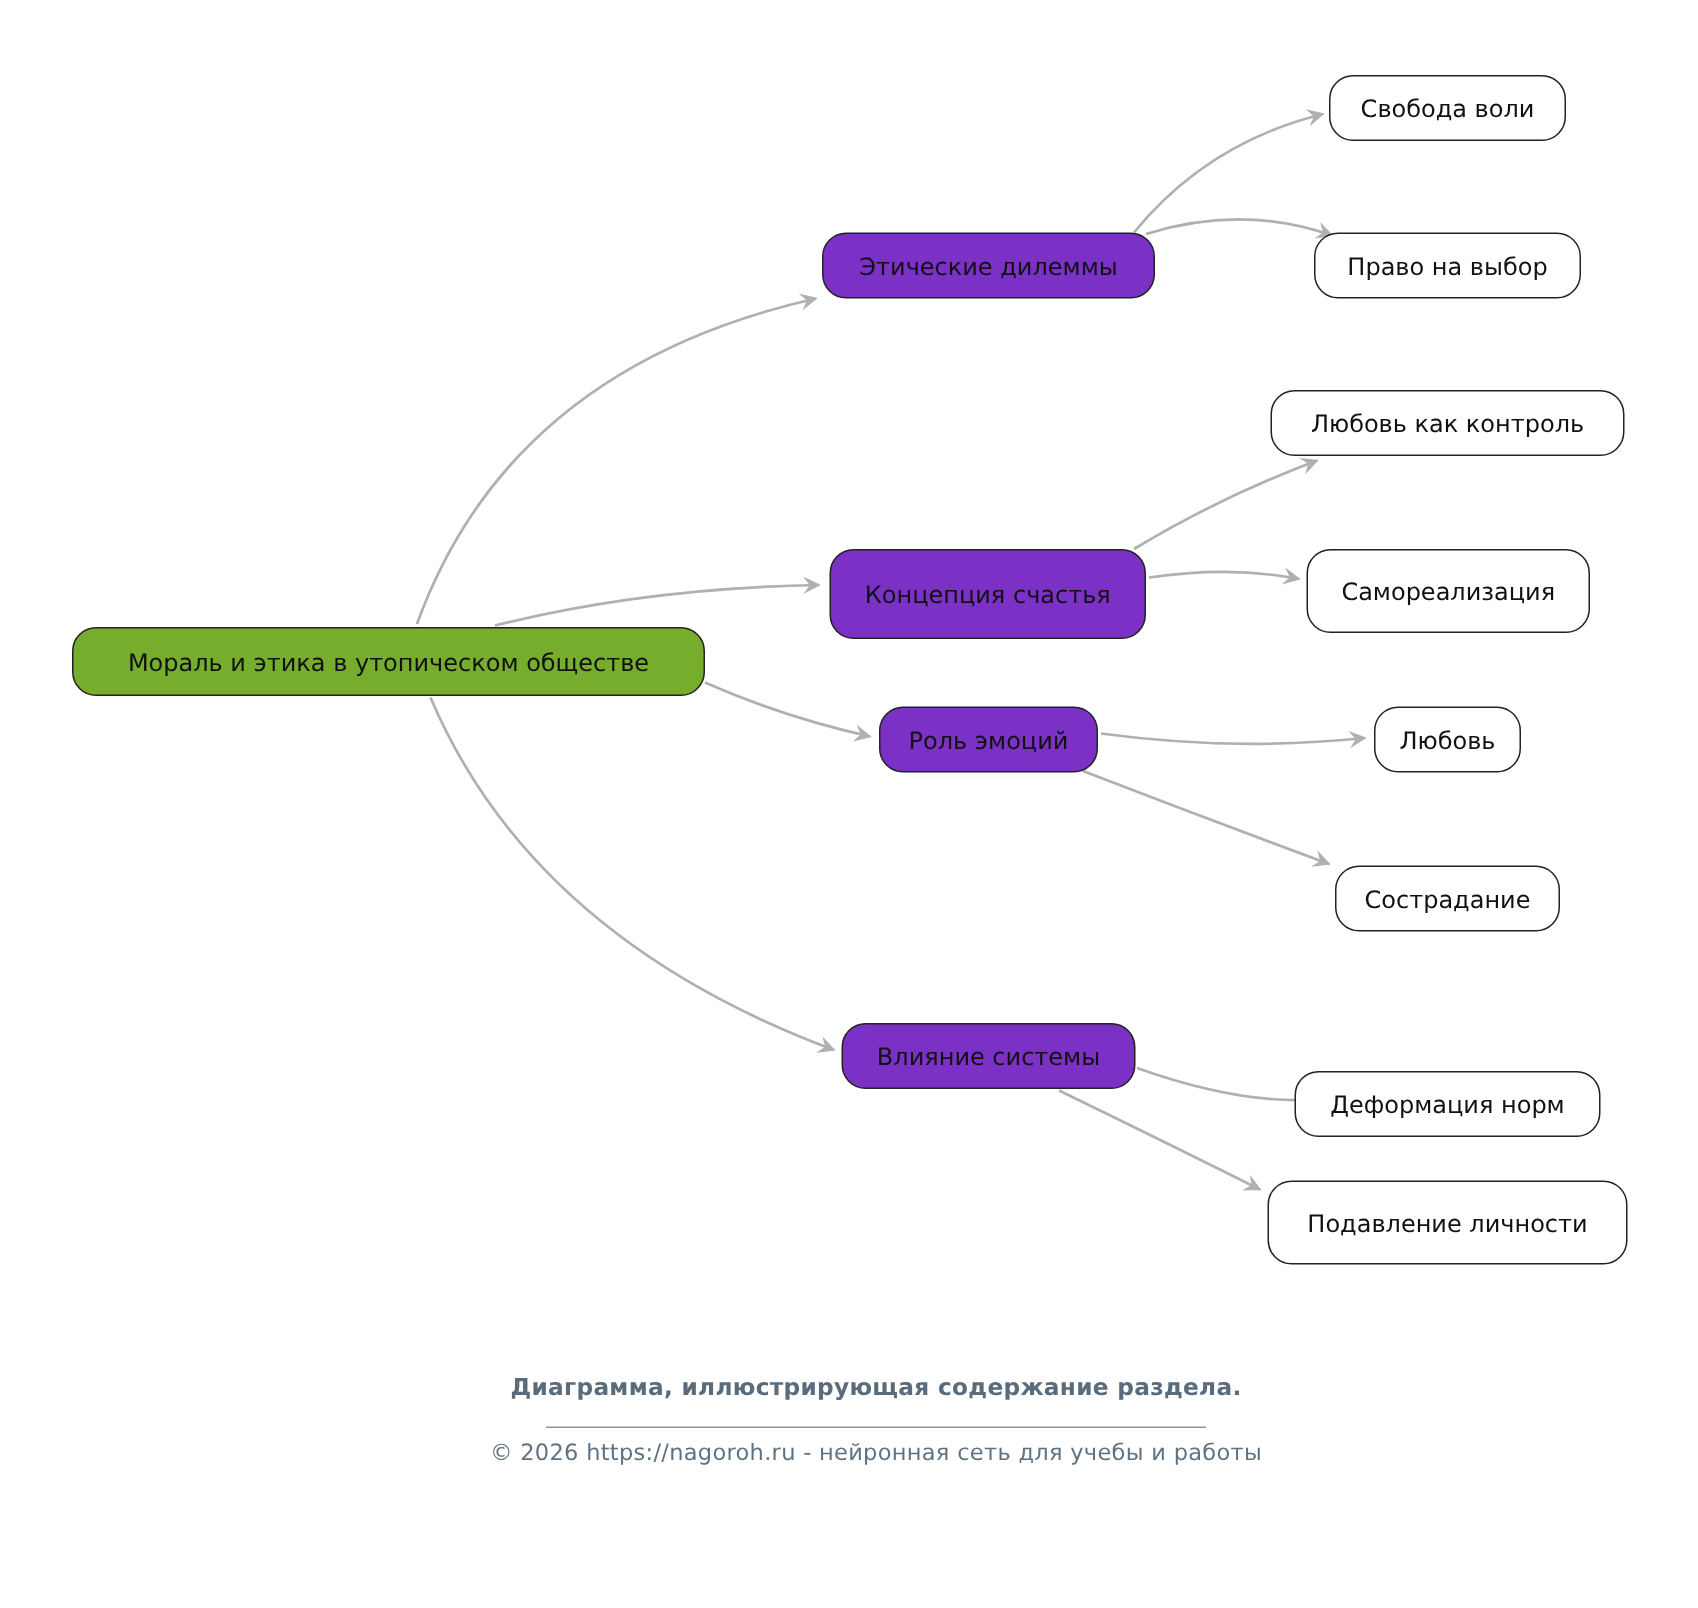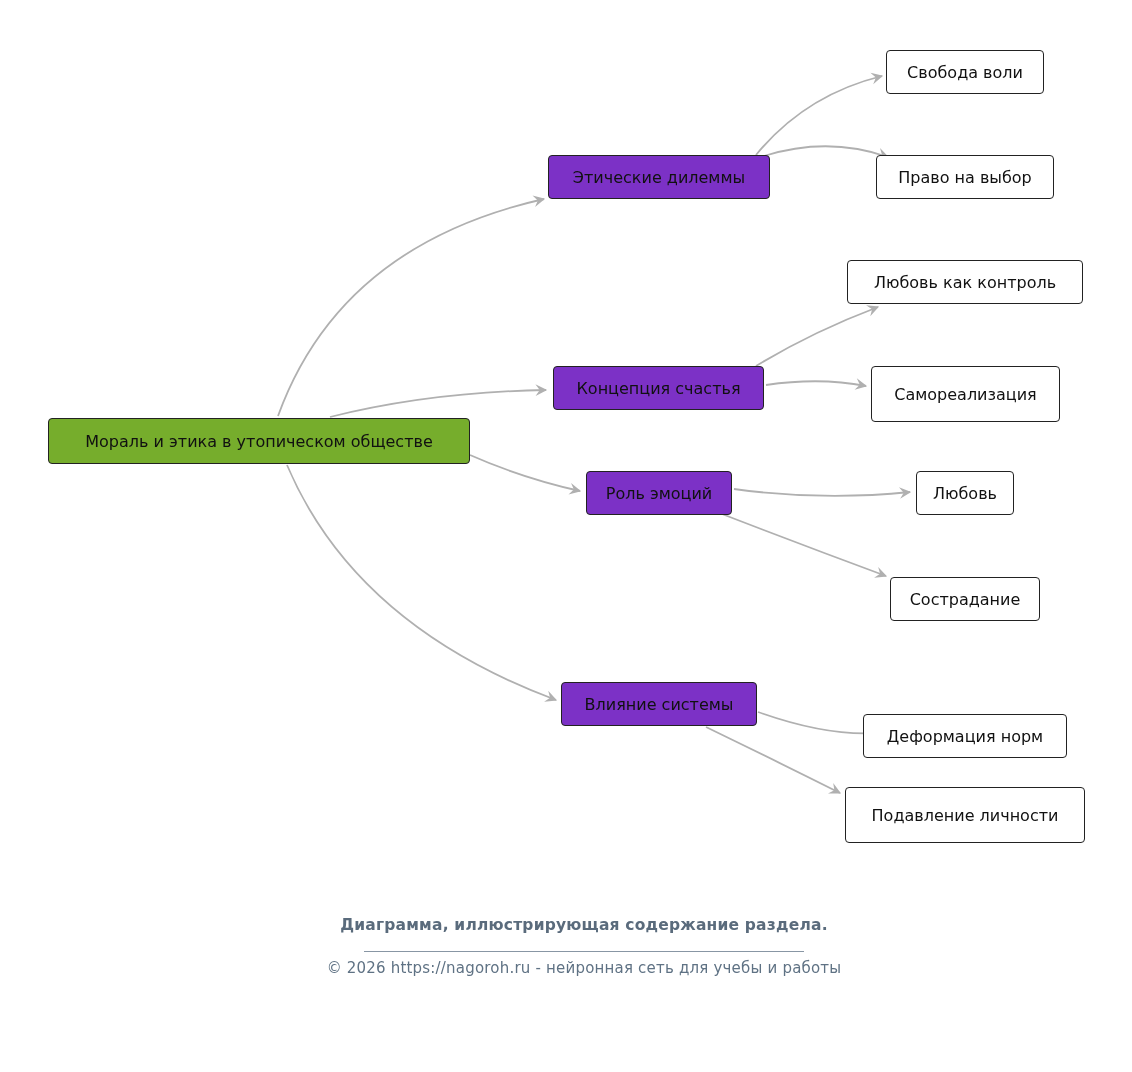--- a/index.html
+++ b/index.html
@@ -10,21 +10,21 @@
     font-family:"DejaVu Sans","Liberation Sans",sans-serif;
     overflow:hidden;
   }
   svg.edges{position:absolute;left:0;top:0;width:1132px;height:1072px;}
   .edge{fill:none;stroke:#b0b0b0;stroke-width:1.8px;}
   .node{
     position:absolute;
     display:flex;align-items:center;justify-content:center;
     box-sizing:border-box;
     border:1.6px solid #222222;
-    border-radius:4px;
+    border-radius:16px;
     font-size:16px;color:#111111;
     white-space:nowrap;
     background:#ffffff;
   }
   .node.root{background:#76ad2c;}
   .node.l2{background:#7c31c6;}
   .node.l3{background:#ffffff;}
   .footer{
     position:absolute;left:36px;top:916px;width:1096px;
     text-align:center;color:#5a6b7c;
@@ -57,21 +57,21 @@
     <path class="edge" d="M766,385 Q820,377 866,386" marker-end="url(#arrow)"></path>
     <path class="edge" d="M734,489 Q822,501 910,492" marker-end="url(#arrow)"></path>
     <path class="edge" d="M722,514 Q805,546 886,576" marker-end="url(#arrow)"></path>
     <path class="edge" d="M758,712 Q842,742 900,730" marker-end="url(#arrow)"></path>
     <path class="edge" d="M706,727 Q776,761 840,793" marker-end="url(#arrow)"></path>
   </svg>
 
   <div class="node root" style="left:48px;top:418px;width:422px;height:46px">Мораль и этика в утопическом обществе</div>
 
   <div class="node l2" style="left:548px;top:155px;width:222px;height:44px">Этические дилеммы</div>
-  <div class="node l2" style="left:553px;top:366px;width:211px;height:44px">Концепция счастья</div>
+  <div class="node l2" style="left:553px;top:366px;width:211px;height:60px">Концепция счастья</div>
   <div class="node l2" style="left:586px;top:471px;width:146px;height:44px">Роль эмоций</div>
   <div class="node l2" style="left:561px;top:682px;width:196px;height:44px">Влияние системы</div>
 
   <div class="node l3" style="left:886px;top:50px;width:158px;height:44px">Свобода воли</div>
   <div class="node l3" style="left:876px;top:155px;width:178px;height:44px">Право на выбор</div>
   <div class="node l3" style="left:847px;top:260px;width:236px;height:44px">Любовь как контроль</div>
   <div class="node l3" style="left:871px;top:366px;width:189px;height:56px">Самореализация</div>
   <div class="node l3" style="left:916px;top:471px;width:98px;height:44px">Любовь</div>
   <div class="node l3" style="left:890px;top:577px;width:150px;height:44px">Сострадание</div>
   <div class="node l3" style="left:863px;top:714px;width:204px;height:44px">Деформация норм</div>

